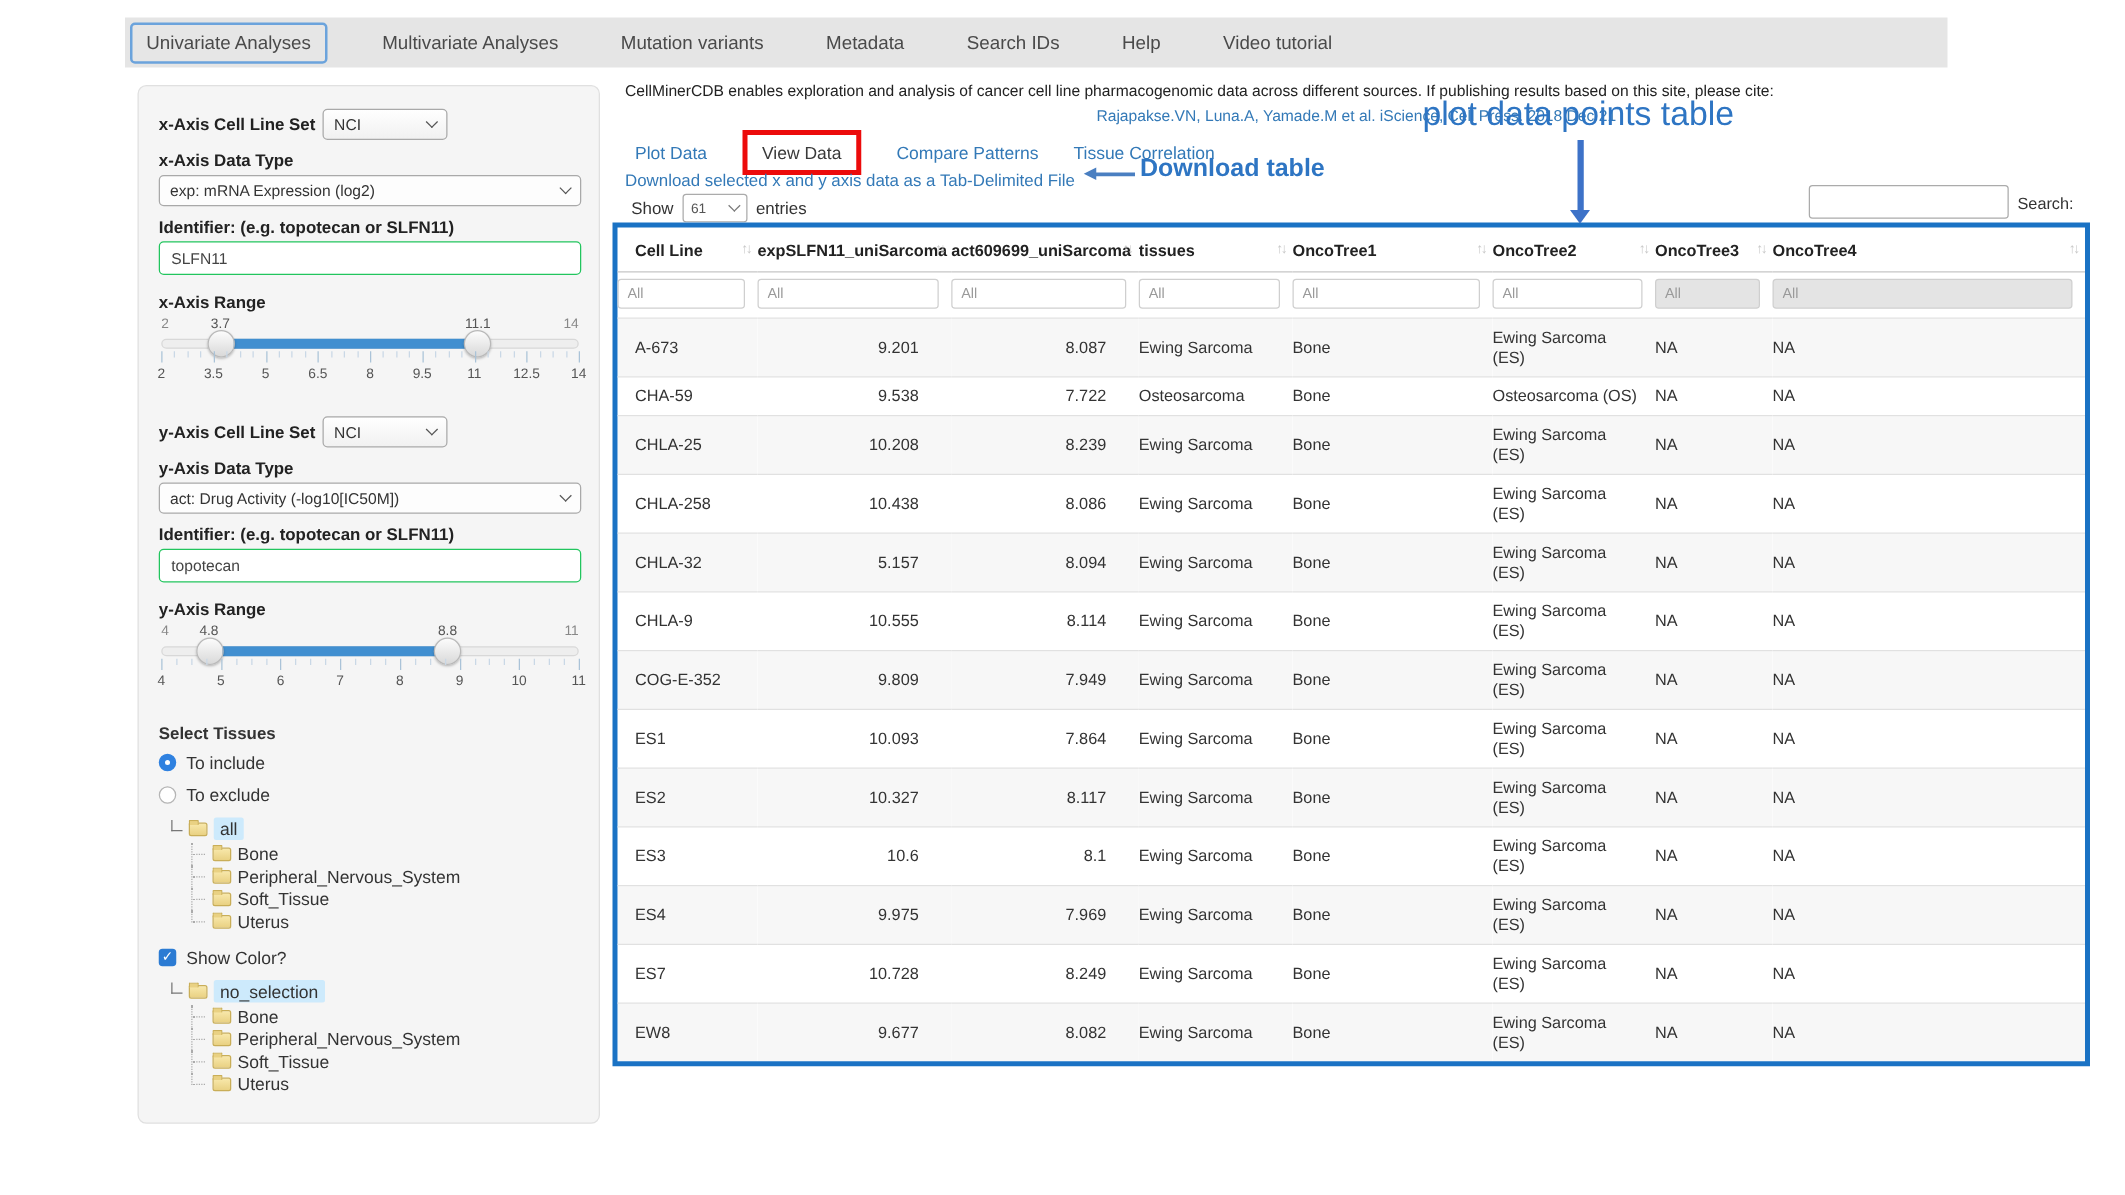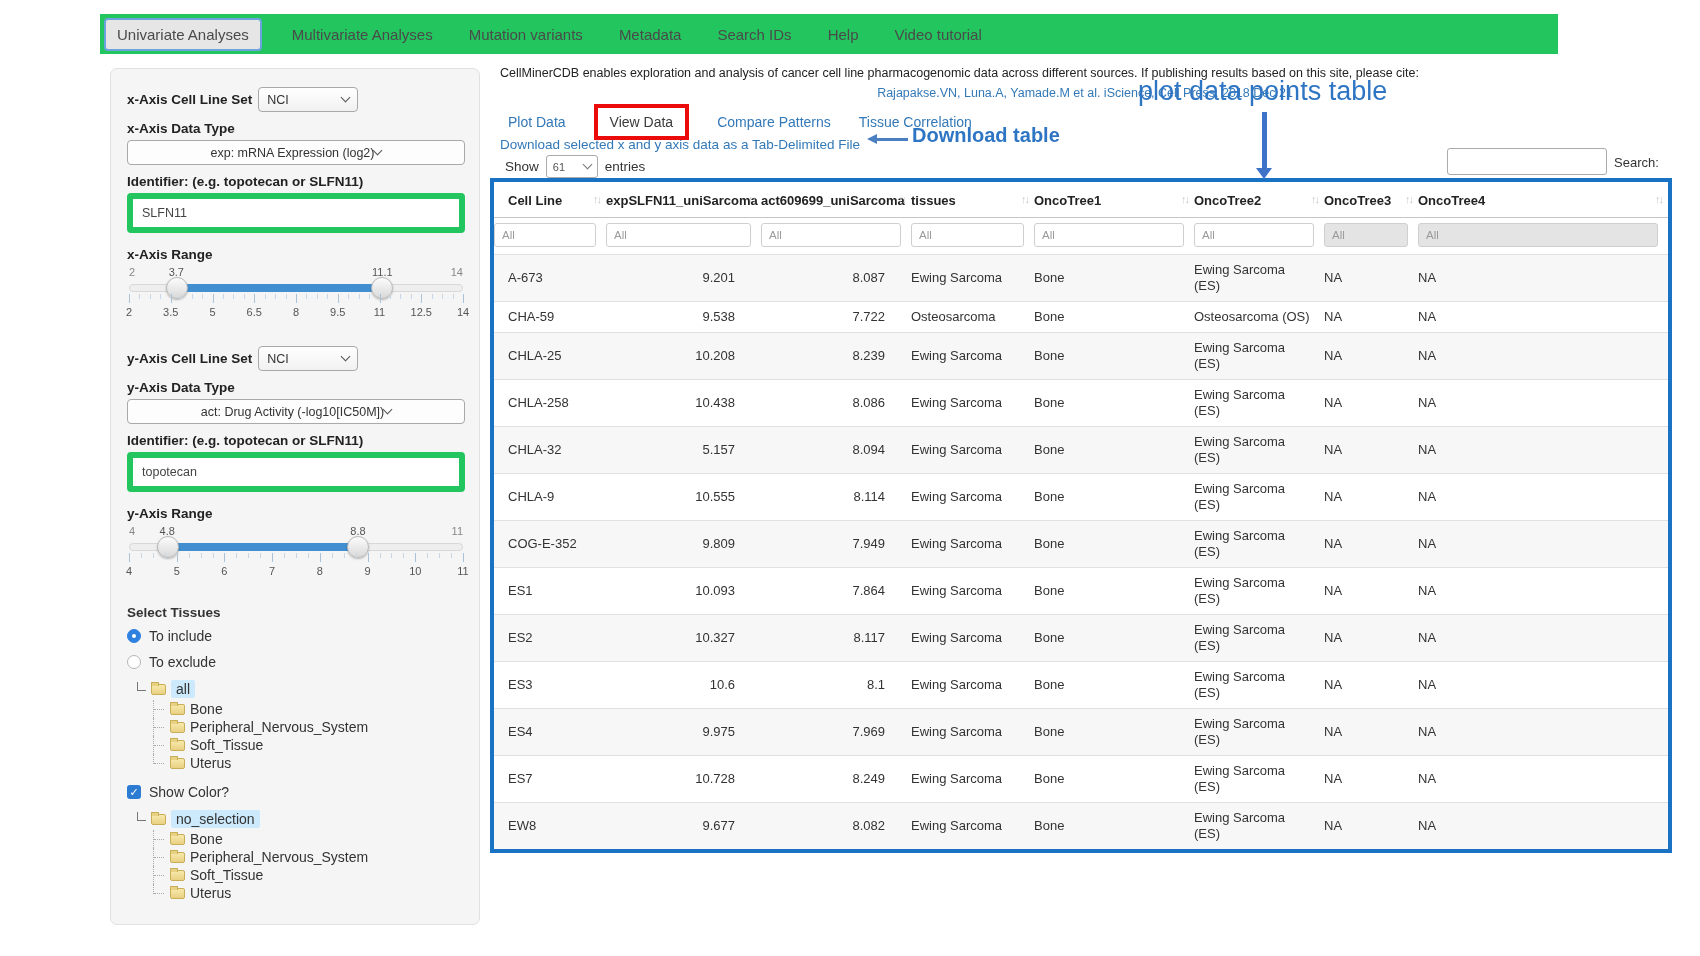--- a/index.html
+++ b/index.html
@@ -7,45 +7,45 @@
     --slider:#418fd0; --hl:#cdeafc; --txt:#333;
   }
   *{box-sizing:border-box; margin:0; padding:0;}
   body{
     width:1700px; height:956px; position:relative; overflow:hidden;
     background:#fff; font-family:"Liberation Sans", sans-serif; color:var(--txt);
   }
   
   .top-nav{
     position:absolute; left:100px; top:14px; width:1458px; height:40px;
-    background:#22c55e; display:flex; align-items:center; gap:24px; padding-left:4px;
+    background:#e5e5e5; display:flex; align-items:center; gap:38px; padding-left:4px;
   }
   .nav-tab{font-size:15px; color:#4a4a4a; white-space:nowrap; cursor:pointer; padding:7px 6px;}
   .nav-tab.active{
     border:2px solid #6ba3dc; background:#e6e6e6; border-radius:4px; padding:6px 11px;
   }
   
   .sidebar{
     position:absolute; left:110px; top:68px; width:370px; min-height:762px;
     background:#f5f5f5; border:1px solid #e0e0e0; border-radius:7px;
     padding:18px 14px 18px 16px; font-size:13.5px;
   }
   .fld-label{font-weight:bold; color:#222; margin-bottom:4px;}
   .inline-row{display:flex; align-items:center; gap:6px; margin-bottom:9px;}
   .sel{
     border:1px solid #a9a9a9; border-radius:4px; background:linear-gradient(#fff,#f1f1f1);
     height:25px; display:flex; align-items:center; justify-content:space-between;
     padding:0 8px; font-size:12.5px; color:#333; cursor:pointer;
   }
   .sel.small{width:100px;}
-  .sel.wide{width:100%; margin-bottom:9px; background:#fdfdfd;justify-content:center;}
+  .sel.wide{width:100%; margin-bottom:9px; background:#fdfdfd;}
   .chev{width:7px; height:7px; border-right:1.5px solid #555; border-bottom:1.5px solid #555;
         transform:rotate(45deg); margin-top:-4px; flex:none;}
   .txtinput{
-    width:100%; height:40px; border:6px solid #22c55e; border-radius:4px; background:#fff;
+    width:100%; height:27px; border:1px solid #22c55e; border-radius:4px; background:#fff;
     font-family:"Liberation Sans",sans-serif; font-size:12.5px; color:#444; padding:0 9px;
     margin-bottom:14px;
   }
   
   .slider{position:relative; height:58px; margin:4px 2px 22px 2px;}
   .sl-lab{position:absolute; top:0; font-size:11px; color:#555;}
   .sl-lab.end{color:#888;}
   .sl-track{position:absolute; left:0; right:0; top:18px; height:8px; background:#eee;
             border:1px solid #d8d8d8; border-radius:4px;}
   .sl-bar{position:absolute; top:-1px; height:8px; background:var(--slider);}

